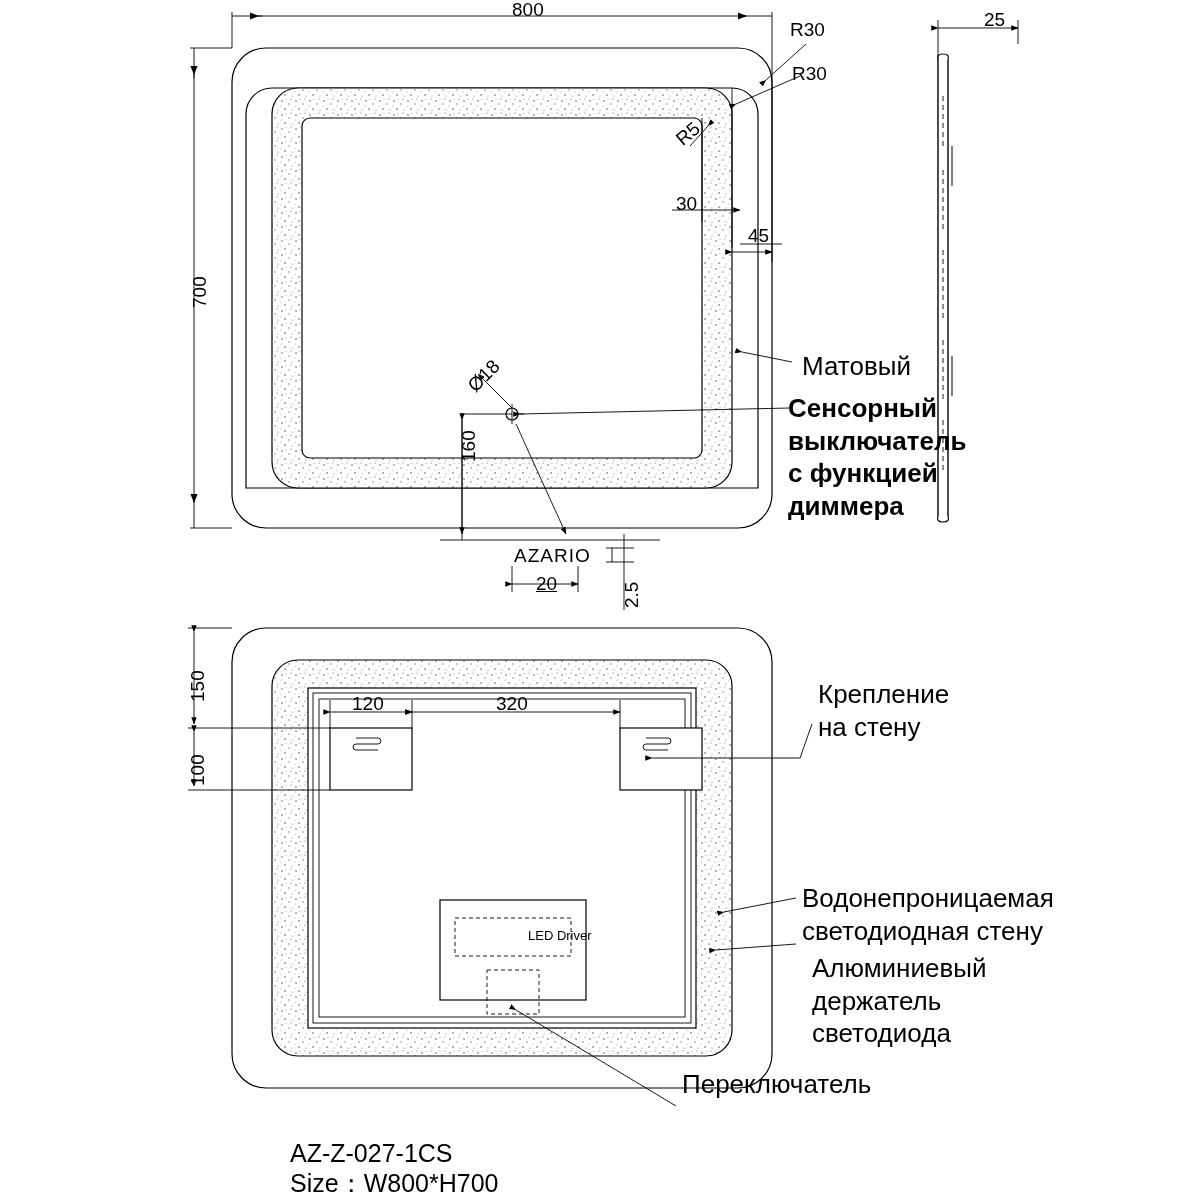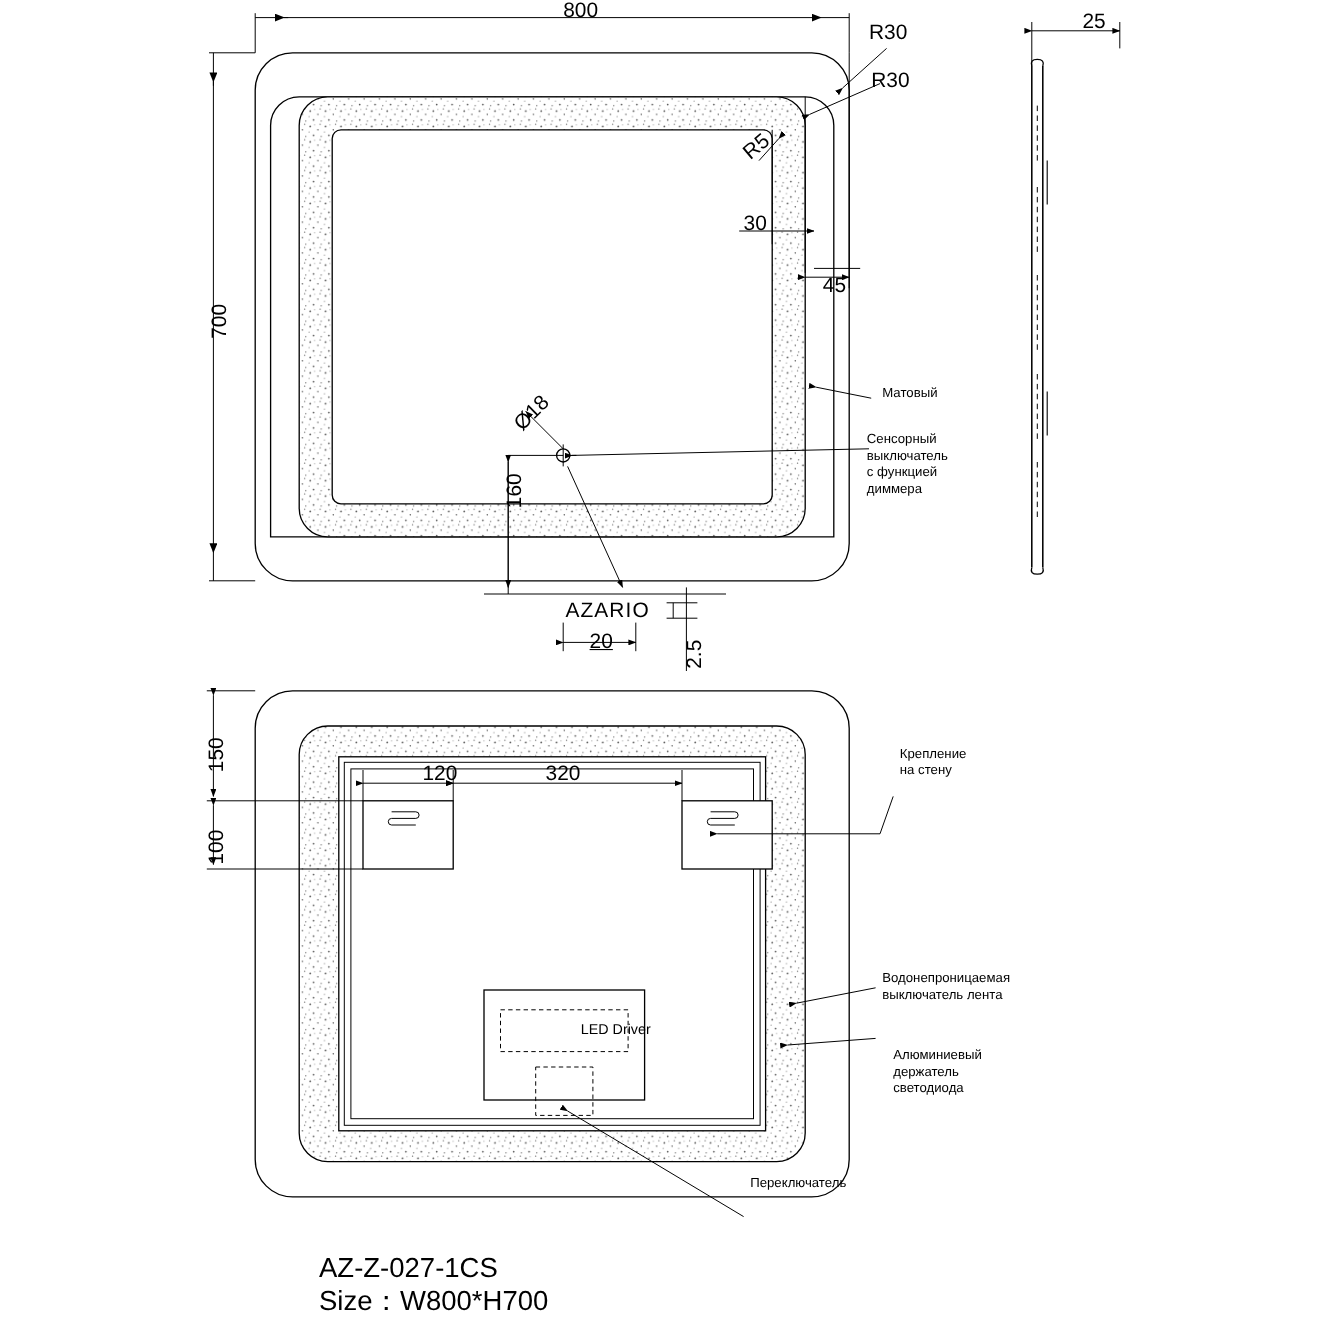--- a/index.html
+++ b/index.html
@@ -1,20 +1,20 @@
 <!DOCTYPE html>
 <html><head>
 <meta charset="utf-8">
 <style>
   html,body{margin:0;padding:0;background:#fff;}
   body{width:1200px;height:1200px;font-family:"Liberation Sans",sans-serif;color:#000;position:relative;overflow:hidden;}
   #sheet{position:absolute;left:0;top:0;width:1200px;height:1200px;}
   .lbl{position:absolute;font-family:"Liberation Sans",sans-serif;color:#000;white-space:pre;line-height:1.25;}
   .dim{font-size:19px;}
-  .note{font-size:12px;}
+  .note{font-size:26px;}
   .small{font-size:13px;}
   .title{font-size:25px;}
   .rot90{transform:rotate(-90deg);transform-origin:0 0;}
   svg{position:absolute;left:0;top:0;}
 </style>
 </head>
 <body>
 
 <svg id="sheet" width="1200" height="1200" viewBox="0 0 1200 1200">
   <defs>
@@ -171,43 +171,43 @@
     </g>
   </g>
 </svg>
 
 <div class="lbl dim" style="left:512px;top:-2px;">800</div>
 <div class="lbl dim rot90" style="left:188px;top:308px;">700</div>
 <div class="lbl dim" style="left:790px;top:18px;">R30</div>
 <div class="lbl dim" style="left:792px;top:62px;">R30</div>
 <div class="lbl dim" style="left:676px;top:122px;transform:rotate(-40deg);">R5</div>
 <div class="lbl dim" style="left:676px;top:192px;text-align:center;">30</div>
-<div class="lbl dim" style="left:748px;top:224px;margin-top:24px;">45</div>
+<div class="lbl dim" style="left:748px;top:224px;">45</div>
 <div class="lbl dim" style="left:466px;top:364px;transform:rotate(-45deg);">Ø18</div>
 <div class="lbl dim rot90" style="left:457px;top:462px;">160</div>
 <div class="lbl dim" style="left:536px;top:572px;text-decoration:underline;">20</div>
 <div class="lbl dim rot90" style="left:620px;top:608px;">2.5</div>
 <div class="lbl dim" style="left:984px;top:8px;">25</div>
 
 <div class="lbl dim rot90" style="left:186px;top:702px;">150</div>
 <div class="lbl dim rot90" style="left:186px;top:786px;">100</div>
-<div class="lbl dim" style="left:352px;top:692px;margin-left:32px;">120</div>
+<div class="lbl dim" style="left:352px;top:692px;">120</div>
 <div class="lbl dim" style="left:496px;top:692px;">320</div>
 
 <div class="lbl" style="left:514px;top:544px;font-size:19px;letter-spacing:1px;">AZARIO</div>
 <div class="lbl small" style="left:484px;top:928px;margin-left:44px;">LED Driver</div>
 
 <div class="lbl note" style="left:802px;top:350px;">Матовый</div>
-<div class="lbl note" style="left:788px;top:392px;">Сенсорный
+<div class="lbl note" style="left:788px;top:392px;font-weight:bold;">Сенсорный
 выключатель
 с функцией
 диммера</div>
 <div class="lbl note" style="left:818px;top:678px;">Крепление
 на стену</div>
 <div class="lbl note" style="left:802px;top:882px;">Водонепроницаемая
-выключатель лента</div>
+светодиодная стену</div>
 <div class="lbl note" style="left:812px;top:952px;">Алюминиевый
 держатель
 светодиода</div>
 <div class="lbl note" style="left:682px;top:1044px;margin-top:24px;">Переключатель</div>
 
 <div class="lbl title" style="left:290px;top:1138px;">AZ-Z-027-1CS</div>
 <div class="lbl title" style="left:290px;top:1168px;">Size：W800*H700</div>
 
 </body></html>

